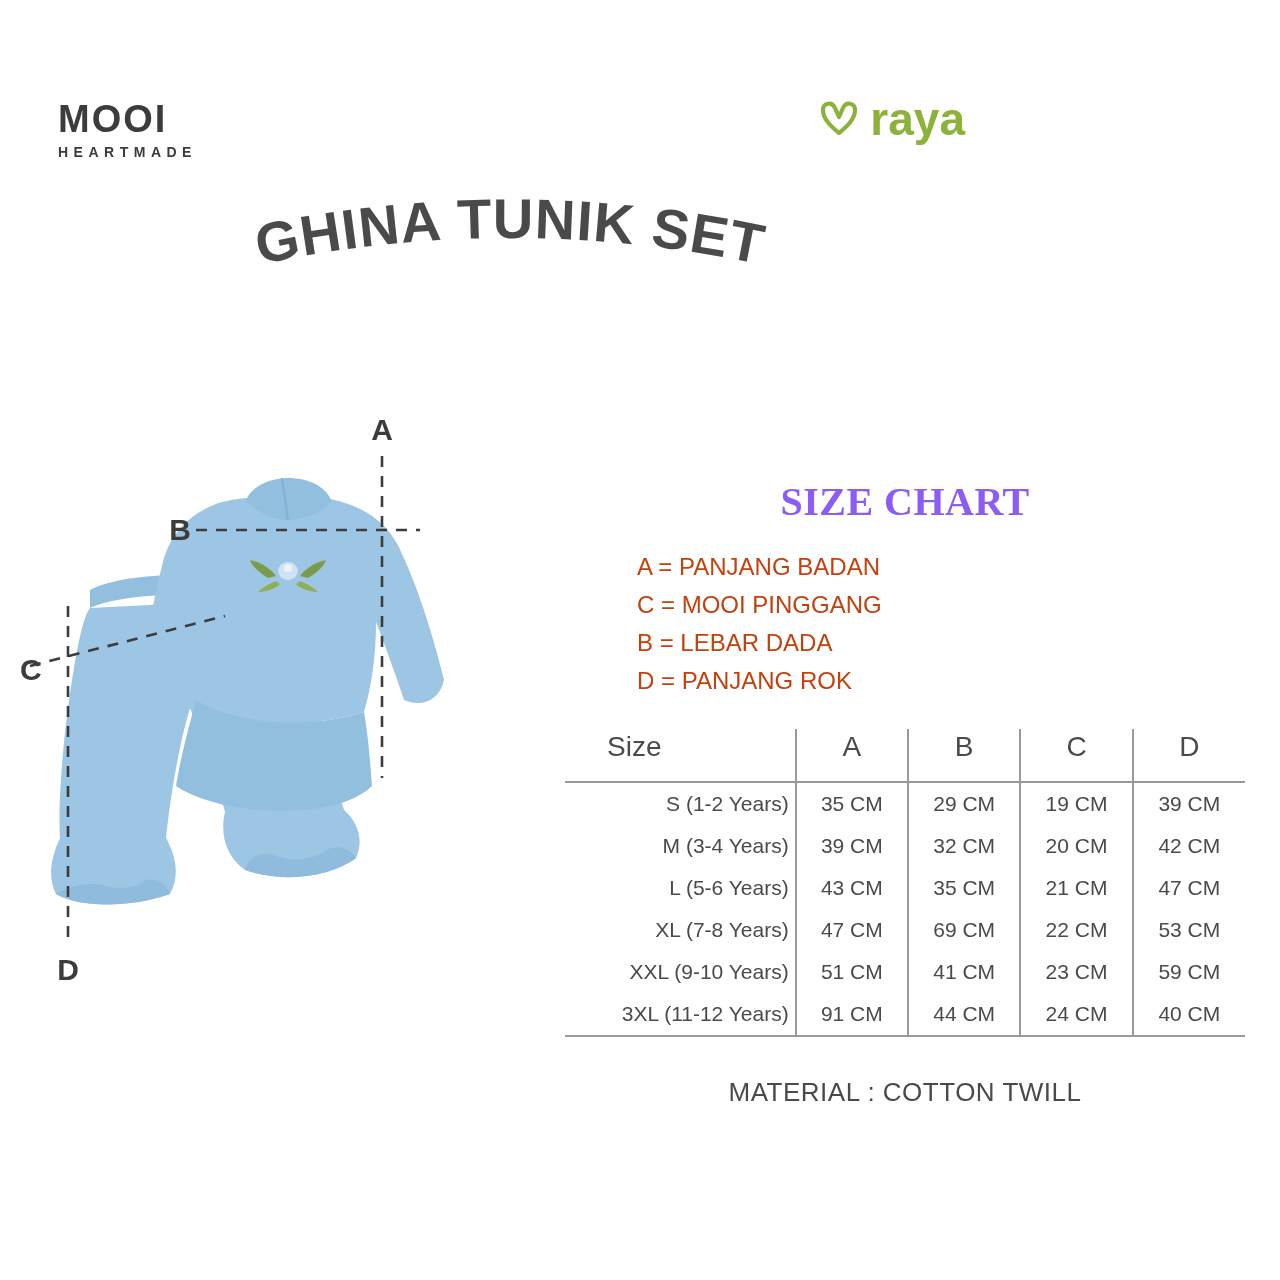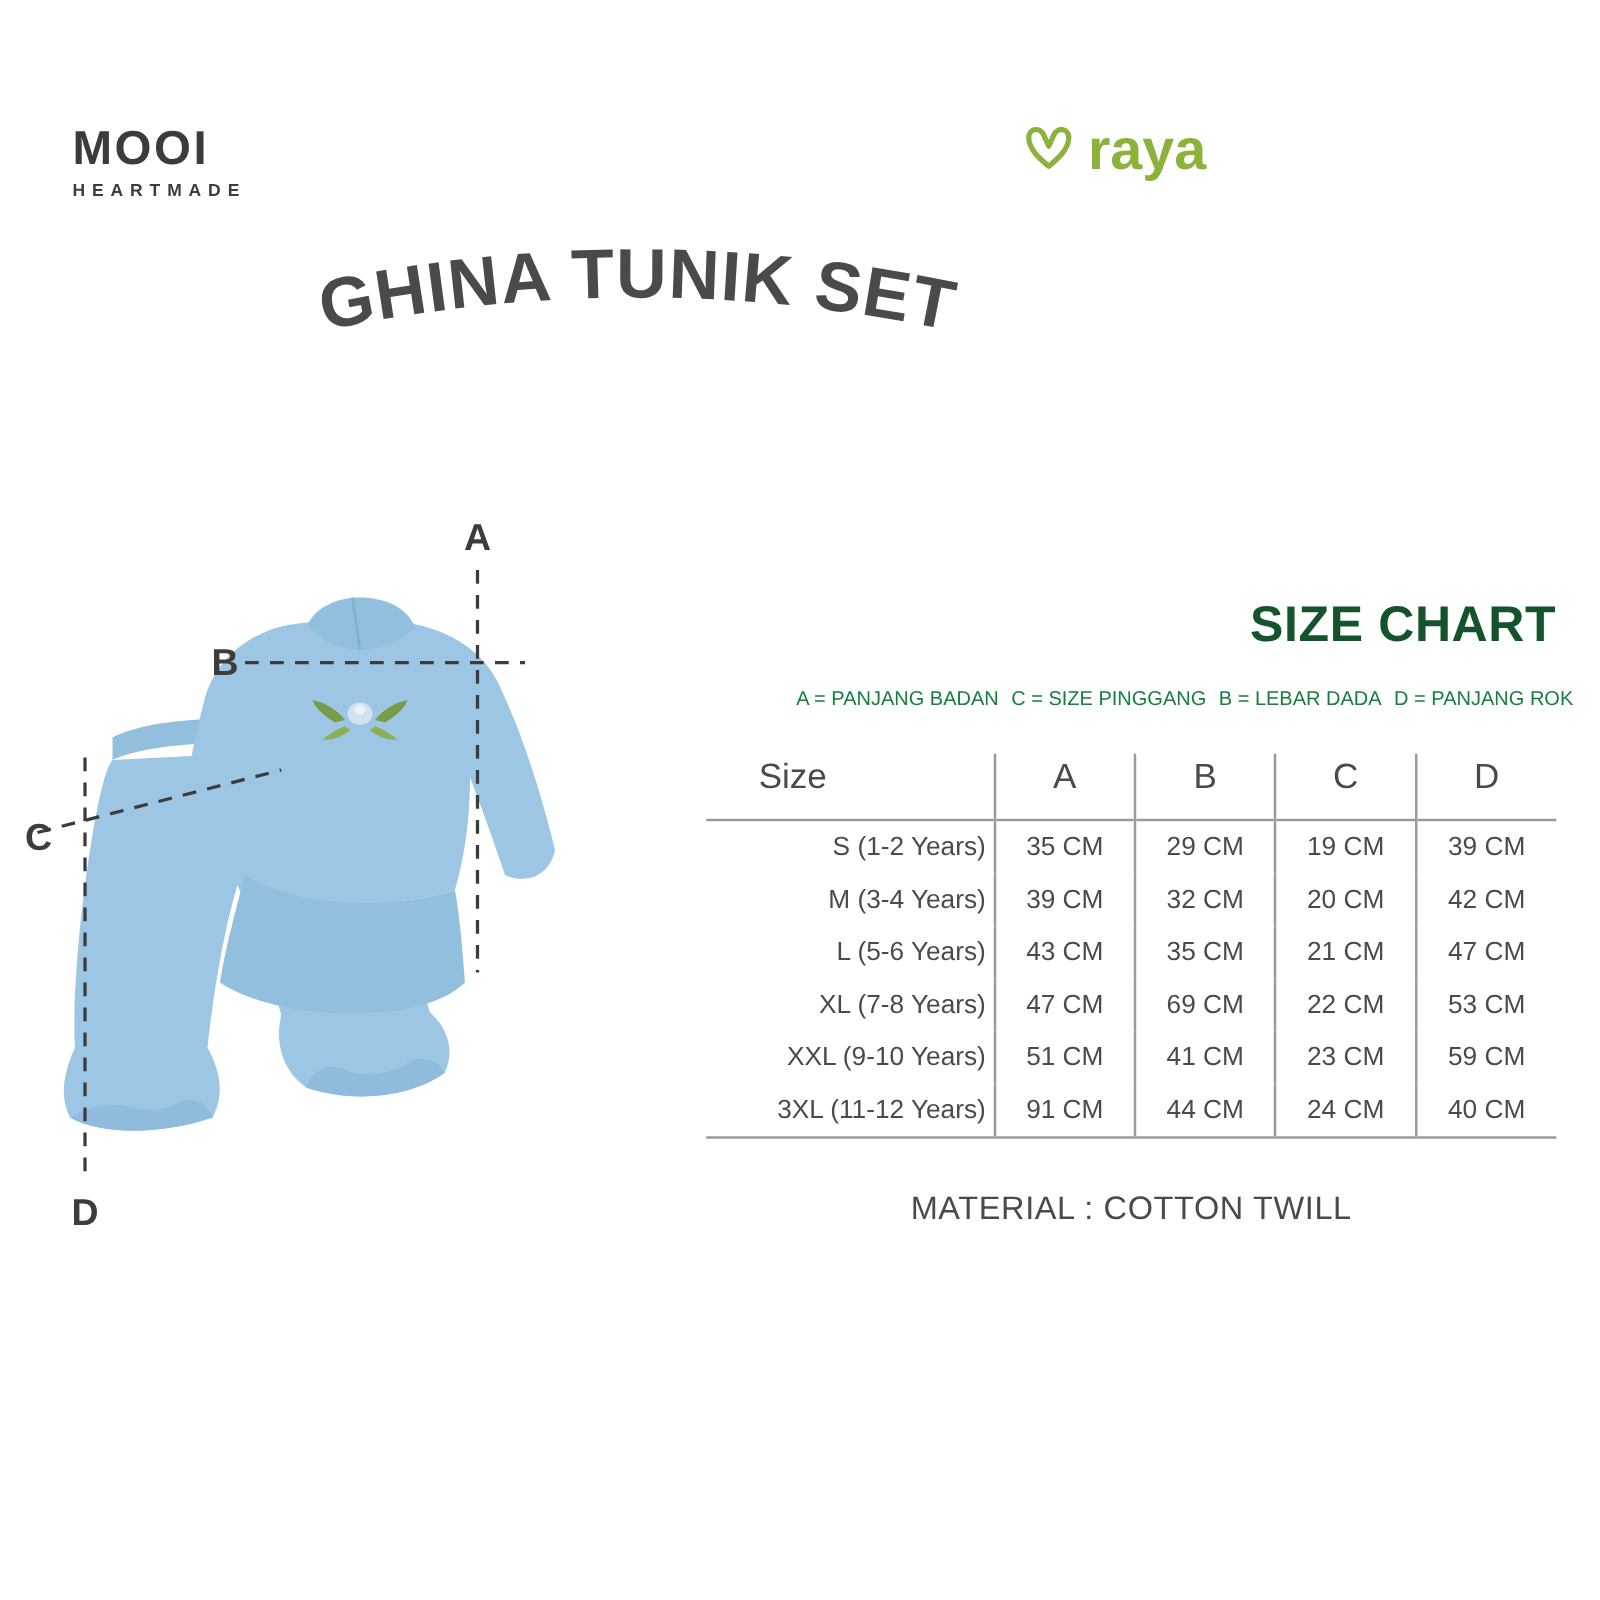--- a/index.html
+++ b/index.html
@@ -86,35 +86,36 @@
   .illustration svg { display: block; }
 
   
   .chart-panel {
     position: absolute;
     left: 565px;
     top: 430px;
     width: 680px;
   }
   .chart-title {
-    text-align: right;
+    text-align: center;
     font-size: 40px;
     font-weight: 700;
-    color: #14532d;
+    color: #8b5cf6;
     letter-spacing: 0.5px;
     margin: 0 0 28px 0;
+    font-family: Liberation Serif, serif;
   }
   .legend {
     display: grid;
-    grid-template-columns: 1fr 1fr 1fr 1fr;
+    grid-template-columns: 1fr;
     row-gap: 10px;
     column-gap: 10px;
     padding-left: 72px;
-    font-size: 16px;
-    color: #15803d;
+    font-size: 24px;
+    color: #c2410c;
     margin-bottom: 34px;
   }
   .legend div { white-space: nowrap; }
 
   table.sizes {
     border-collapse: collapse;
     width: 100%;
     font-size: 21px;
     color: #4a4a4a;
   }
@@ -257,21 +258,21 @@
       <text x="0" y="272" text-anchor="start" font-family="Liberation Sans, sans-serif" font-size="30" font-weight="700" fill="#3c3c3c">C</text>
       <text x="48" y="572" text-anchor="middle" font-family="Liberation Sans, sans-serif" font-size="30" font-weight="700" fill="#3c3c3c">D</text>
     </svg>
   </div>
 
   <div class="chart-panel">
     <div class="chart-title">SIZE CHART</div>
 
     <div class="legend">
       <div>A = PANJANG BADAN</div>
-      <div>C = SIZE PINGGANG</div>
+      <div>C = MOOI PINGGANG</div>
       <div>B = LEBAR DADA</div>
       <div>D = PANJANG ROK</div>
     </div>
 
     <table class="sizes">
       <colgroup>
         <col class="c-label">
           <col class="c-v">
           <col class="c-v">
           <col class="c-v">

